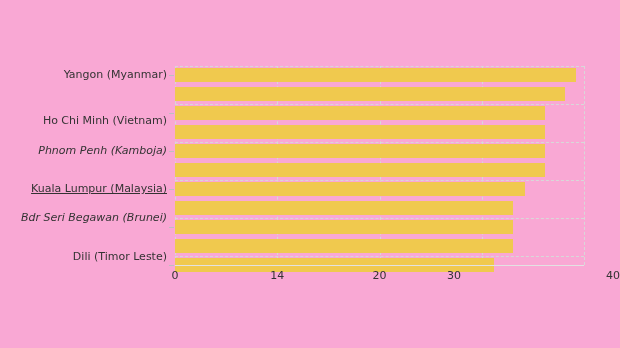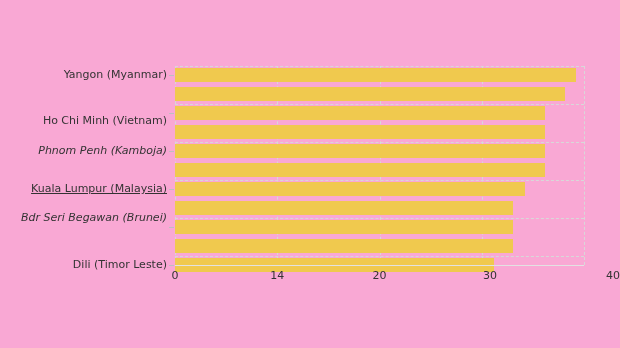--- a/index.html
+++ b/index.html
@@ -112,27 +112,27 @@
     </div>
 
   <div class="axis-line"></div>
 
   <div id="ylabels">
       <div class="ylabel" style="top: 68px;">Yangon (Myanmar)</div>
       <div class="ylabel" style="top: 106px; margin-top: 8px;">Ho Chi Minh (Vietnam)</div>
       <div class="ylabel" style="top: 144px; font-style: italic;">Phnom Penh (Kamboja)</div>
       <div class="ylabel" style="top: 182px; text-decoration: underline;">Kuala Lumpur (Malaysia)</div>
       <div class="ylabel" style="top: 211px; font-style: italic;">Bdr Seri Begawan (Brunei)</div>
-      <div class="ylabel" style="top: 258px; padding-left: 30px;">Dili (Timor Leste)</div>
+      <div class="ylabel" style="top: 250px; padding-left: 30px;">Dili (Timor Leste)</div>
     </div>
   <div id="xlabels">
       <div class="xlabel" style="left: 155px;">0</div>
       <div class="xlabel" style="left: 257.25px;">14</div>
       <div class="xlabel" style="left: 359.5px;">20</div>
-      <div class="xlabel" style="left: 470px; text-align: center;">30</div>
+      <div class="xlabel" style="left: 434px; text-align: center;">30</div>
       <div class="xlabel" style="left: 593px;">40</div>
     </div>
 
 <div class="ytick-mark" style="top: 75px;"></div>
     <div class="ytick-mark" style="top: 113px;"></div>
     <div class="ytick-mark" style="top: 151px;"></div>
     <div class="ytick-mark" style="top: 189px;"></div>
     <div class="ytick-mark" style="top: 227px;"></div>
     <div class="ytick-mark" style="top: 265px;"></div>
   </div>

